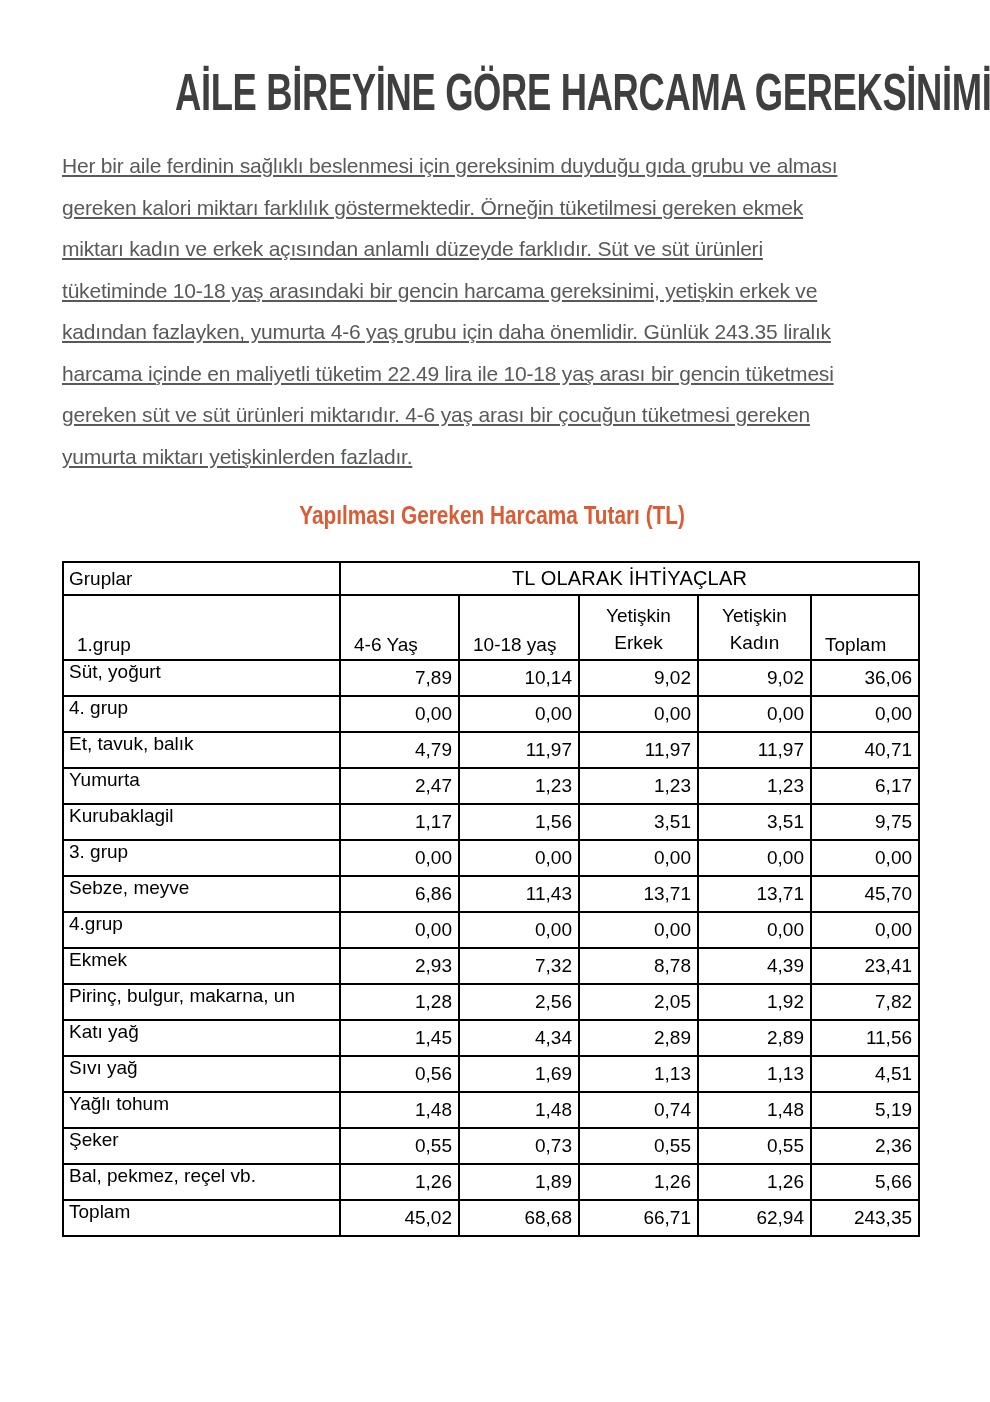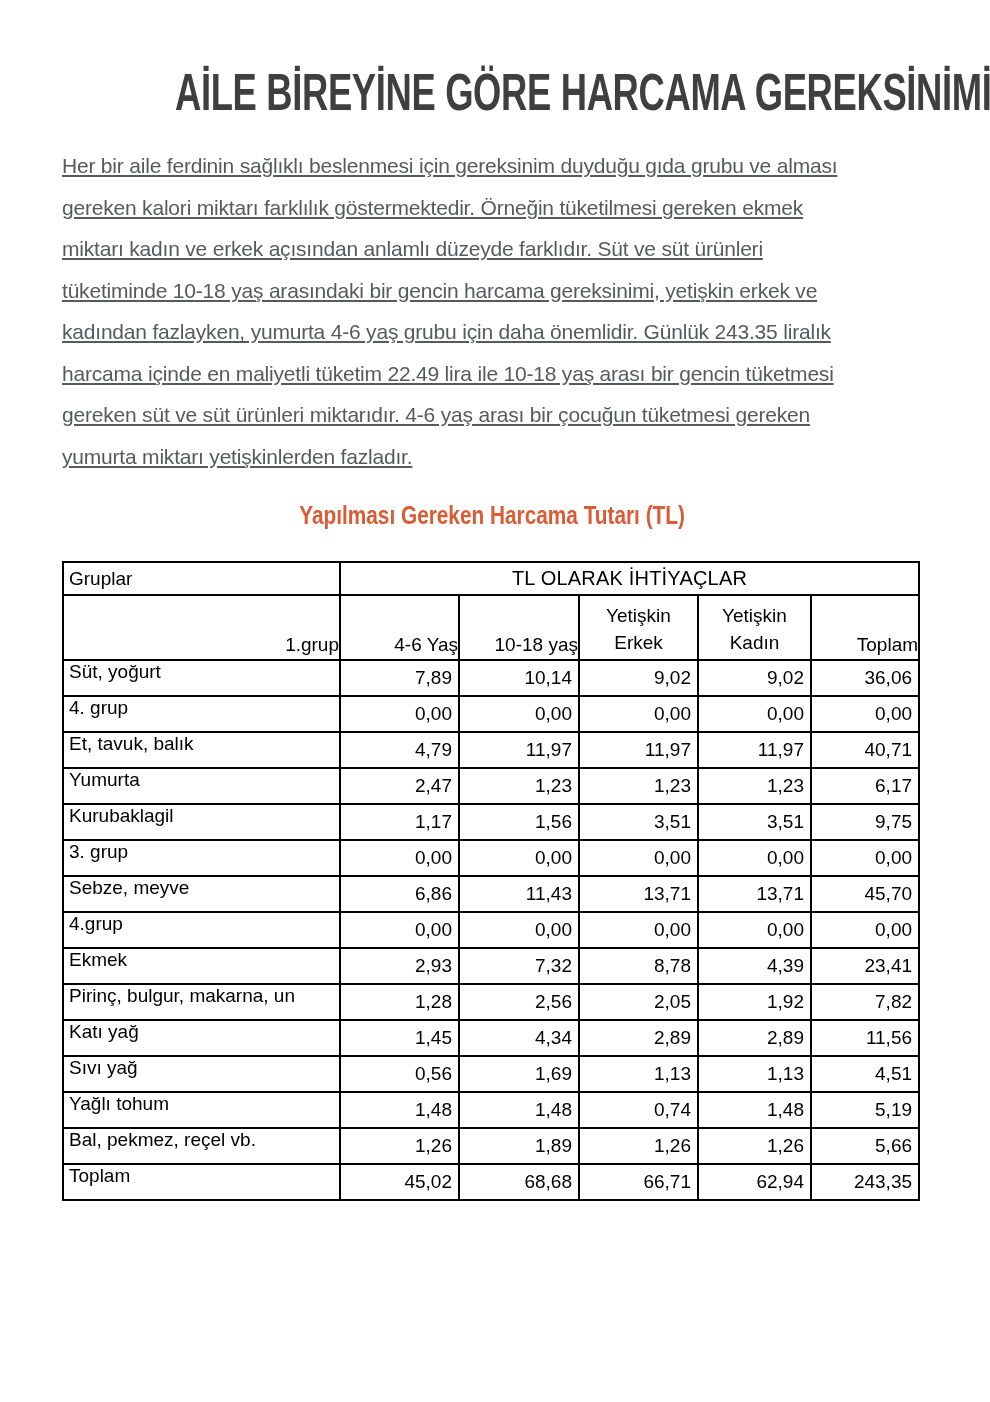--- a/index.html
+++ b/index.html
@@ -73,21 +73,21 @@
   }
   .span-cell {
     height: 29px;
     text-align: center;
     vertical-align: middle;
     font-weight: bold;
     font-size: 20px;
     letter-spacing: 0.2px;
   }
   .sub-h { height: 60px; padding: 0 0 3px 13px; }
-  .left-h { text-align: right; vertical-align: bottom; }
+  .left-h { text-align: left; vertical-align: bottom; }
   .center-h { text-align: center; vertical-align: bottom; padding-left: 0; }
   .h-line { display: block; line-height: 27px; }
 
   .data-table tbody tr { height: 27px; }
   .label-cell { text-align: left; vertical-align: middle; padding: 0 0 12px 5px; white-space: nowrap; }
   .num-cell { text-align: right; vertical-align: middle; padding: 0 6px 0 0; }
 </style>
 </head>
 <body>
 
@@ -242,20 +242,28 @@
           </tr>
           <tr>
             <td class="cell label-cell">Yağlı tohum</td>
             <td class="cell num-cell">1,48</td>
             <td class="cell num-cell">1,48</td>
             <td class="cell num-cell">0,74</td>
             <td class="cell num-cell">1,48</td>
             <td class="cell num-cell">5,19</td>
           </tr>
           <tr>
+            <td class="cell label-cell">Şeker</td>
+            <td class="cell num-cell">0,55</td>
+            <td class="cell num-cell">0,73</td>
+            <td class="cell num-cell">0,55</td>
+            <td class="cell num-cell">0,55</td>
+            <td class="cell num-cell">2,36</td>
+          </tr>
+          <tr>
             <td class="cell label-cell">Bal, pekmez, reçel vb.</td>
             <td class="cell num-cell">1,26</td>
             <td class="cell num-cell">1,89</td>
             <td class="cell num-cell">1,26</td>
             <td class="cell num-cell">1,26</td>
             <td class="cell num-cell">5,66</td>
           </tr>
           <tr>
             <td class="cell label-cell">Toplam</td>
             <td class="cell num-cell">45,02</td>

